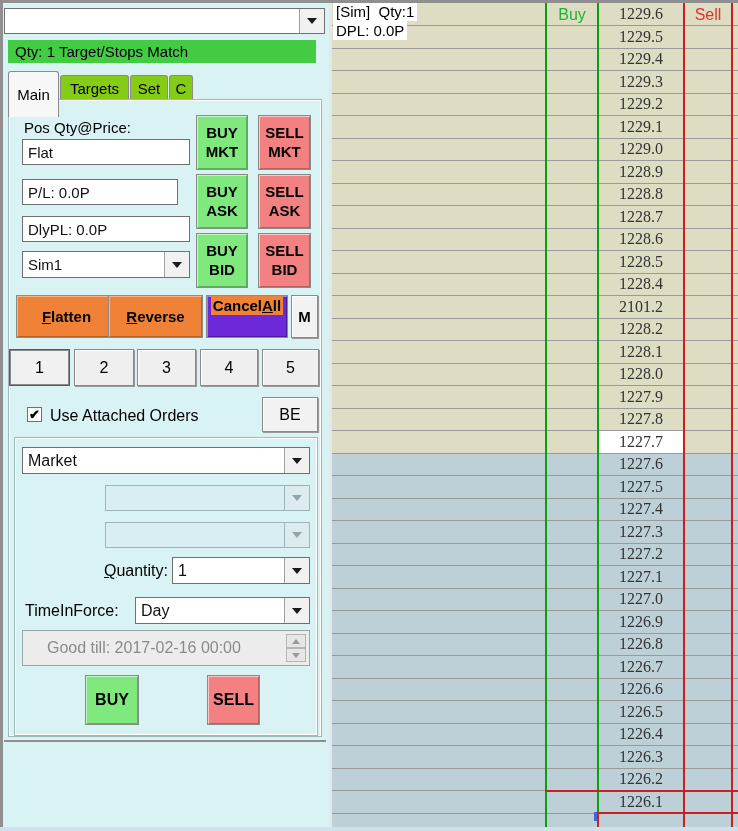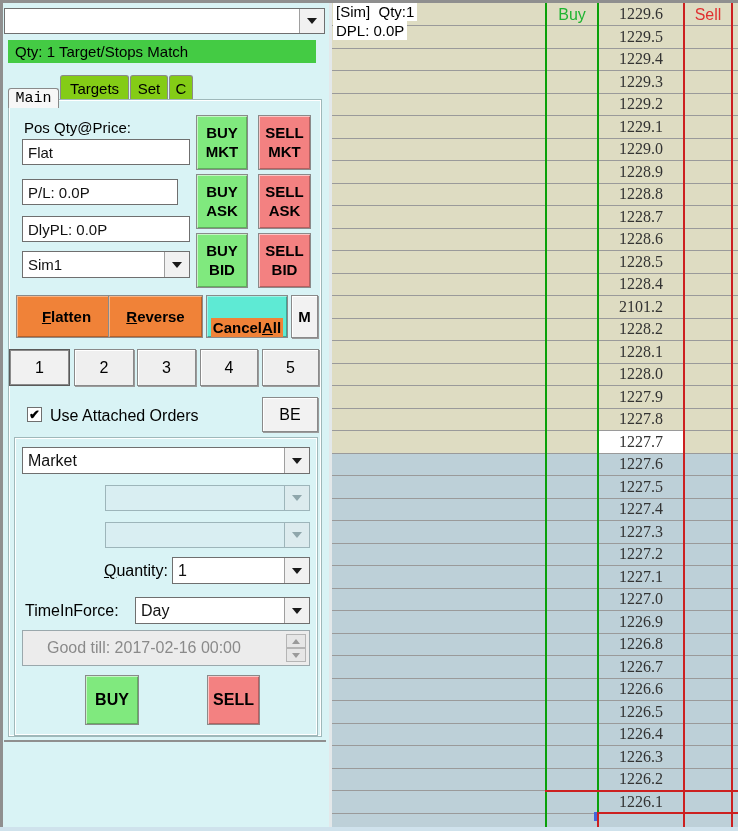--- a/index.html
+++ b/index.html
@@ -30,21 +30,21 @@
   
   .tab{background:#84cc16;border:1px solid #8a8a8a;border-bottom:none;border-radius:3px 3px 0 0;font-size:15px;display:flex;align-items:center;justify-content:center;color:#000;}
   .tab.active{background:#f7f7f7;z-index:2;}
 
   .groupbox{border:1px solid #9fb8ba;box-shadow:inset 0 0 0 1px #ffffff;background:#d9f3f5;}
 
   .trade-btn{display:flex;flex-direction:column;align-items:center;justify-content:center;font-size:15px;font-weight:bold;line-height:1.25;color:#000;border:1px solid #8a8a8a;box-shadow:inset 1px 1px 0 rgba(255,255,255,.55), inset -1px -1px 0 rgba(0,0,0,.25);cursor:default;}
   .buy-bg{background:#80e97e;}
   .sell-bg{background:#f38181;}
   .orange-btn{background:#f08238;border:1px solid #8a8a8a;display:flex;align-items:center;justify-content:center;font-size:15px;font-weight:bold;color:#000;box-shadow:inset 1px 1px 0 rgba(255,255,255,.4), inset -1px -1px 0 rgba(0,0,0,.25);}
-  .gray-btn{background:#5eead4;border:1px solid #8a8a8a;display:flex;align-items:flex-end;justify-content:center;box-shadow:inset 1px 1px 0 rgba(255,255,255,.4), inset -1px -1px 0 rgba(0,0,0,.3);}
+  .gray-btn{background:#6d28d9;border:1px solid #8a8a8a;display:flex;align-items:flex-start;justify-content:center;box-shadow:inset 1px 1px 0 rgba(255,255,255,.4), inset -1px -1px 0 rgba(0,0,0,.3);}
   .gray-btn .hl{background:#f08238;font-size:15px;font-weight:bold;color:#000;padding:1px 2px;}
   .plain-btn{background:#f2f2f2;border:1px solid #8a8a8a;display:flex;align-items:center;justify-content:center;font-size:15px;font-weight:bold;color:#000;box-shadow:inset 1px 1px 0 #ffffff, 1px 1px 0 #9a9a9a;}
   .preset-btn{background:#efefef;border:1px solid #8a8a8a;display:flex;align-items:center;justify-content:center;font-size:16px;color:#000;box-shadow:1px 1px 0 #9a9a9a, inset 1px 1px 0 #fff;}
   .preset-btn.selected{border:1px solid #5a5a5a;box-shadow:inset 0 0 0 1px #8a8a8a;background:#f1f1f1;}
   .u{text-decoration:underline;}
 
   .checkbox{width:15px;height:15px;background:#fff;border:1px solid #6f6f6f;display:flex;align-items:center;justify-content:center;font-size:13px;font-weight:bold;color:#000;line-height:1;}
 
   .spin-field{background:#ececec;border:1px solid #9aa8ac;color:#8a8a8a;font-size:16px;display:flex;align-items:center;padding-left:6px;}
   .spinner{position:absolute;right:3px;top:3px;bottom:3px;width:20px;display:flex;flex-direction:column;}
@@ -276,21 +276,21 @@
 
   <div class="abs combo" style="left:4px;top:8px;width:321px;height:26px;">
     <div class="val"></div>
     <div class="arrow-btn">
         <div class="tri-down"></div>
       </div>
   </div>
 
   <div class="abs status-bar" style="left:8px;top:40px;width:308px;height:23px;">Qty: 1 Target/Stops Match</div>
 
-  <div class="abs tab active" style="left:8px;top:88px;width:51px;height:20px;font-family:Liberation Mono, monospace;">Main</div>
+  <div class="abs tab active" style="left:8px;top:71px;width:51px;height:46px;">Main</div>
   <div class="abs tab" style="left:60px;top:75px;width:69px;height:25px;">Targets</div>
   <div class="abs tab" style="left:130px;top:75px;width:38px;height:25px;">Set</div>
   <div class="abs tab" style="left:169px;top:75px;width:24px;height:25px;">C</div>
 
   <div class="abs groupbox" style="left:8px;top:99px;width:314px;height:638px;"></div>
 
   <div class="abs lbl" style="left:24px;top:119px;">Pos Qty@Price:</div>
   <input class="abs field" style="left: 22px; top: 139px; width: 168px; height: 26px;" value="Flat">
   <input class="abs field" style="left: 22px; top: 179px; width: 156px; height: 26px;" value="P/L: 0.0P">
   <input class="abs field" style="left: 22px; top: 216px; width: 168px; height: 26px;" value="DlyPL: 0.0P">

